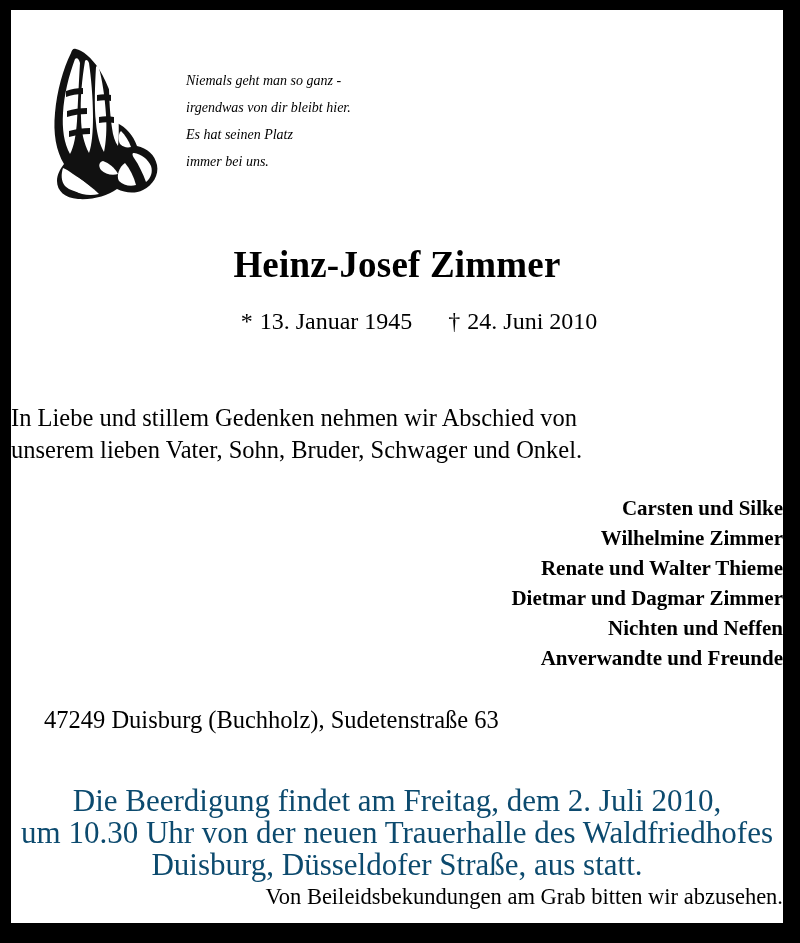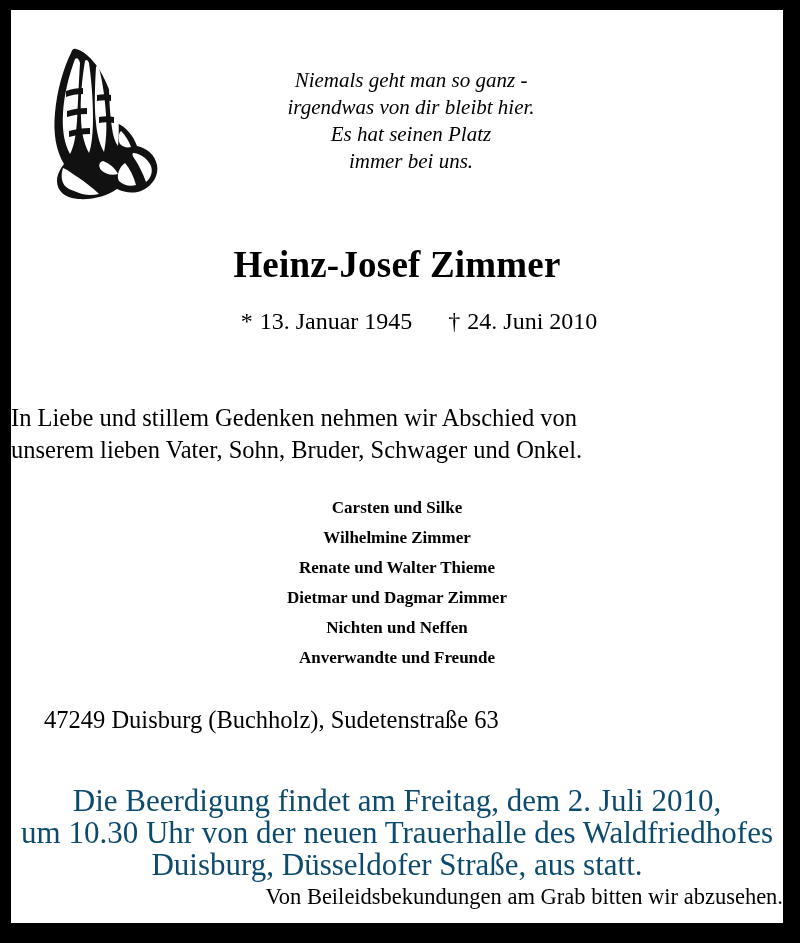--- a/index.html
+++ b/index.html
@@ -40,23 +40,23 @@
     height: 172px;
   }
   .hands svg { display: block; width: 100%; height: 100%; }
 
   
   .poem {
     position: absolute;
     left: 175px;
     top: 57px;
     width: 450px;
-    text-align: center;
+    text-align: left;
     font-style: italic;
-    font-size: 21px;
+    font-size: 14px;
     line-height: 27px;
     color: #000;
   }
   .poem div { white-space: pre; }
 
   
   .deceased-name {
     position: absolute;
     left: 0;
     top: 228px;
@@ -93,22 +93,22 @@
     line-height: 32px;
     color: #000;
   }
   .farewell div { white-space: pre; }
 
   .family {
     position: absolute;
     left: 0;
     top: 483px;
     width: 100%;
-    text-align: center;
-    font-size: 17px;
+    text-align: right;
+    font-size: 21px;
     font-weight: bold;
     line-height: 30px;
     color: #000;
   }
   .family div { white-space: pre; }
 
   .address {
     position: absolute;
     left: 0;
     top: 694px;

